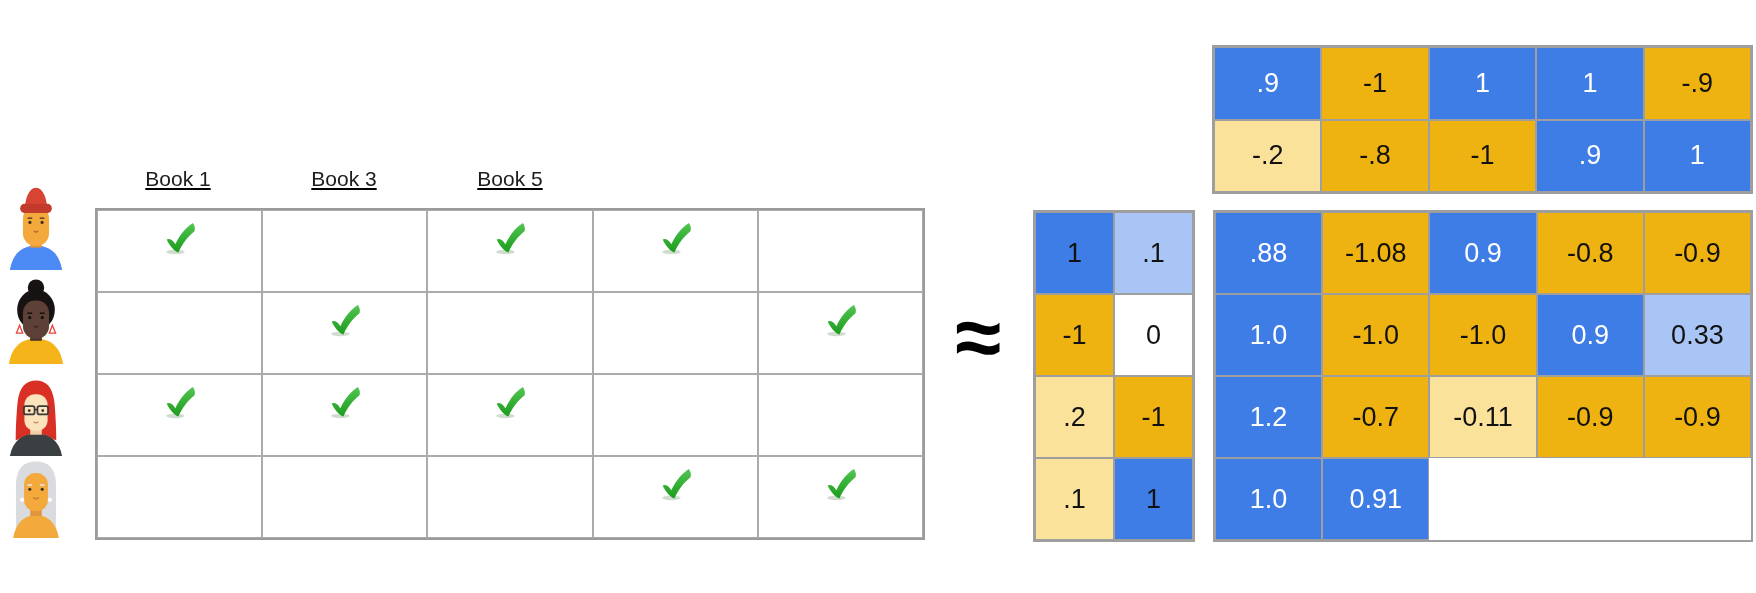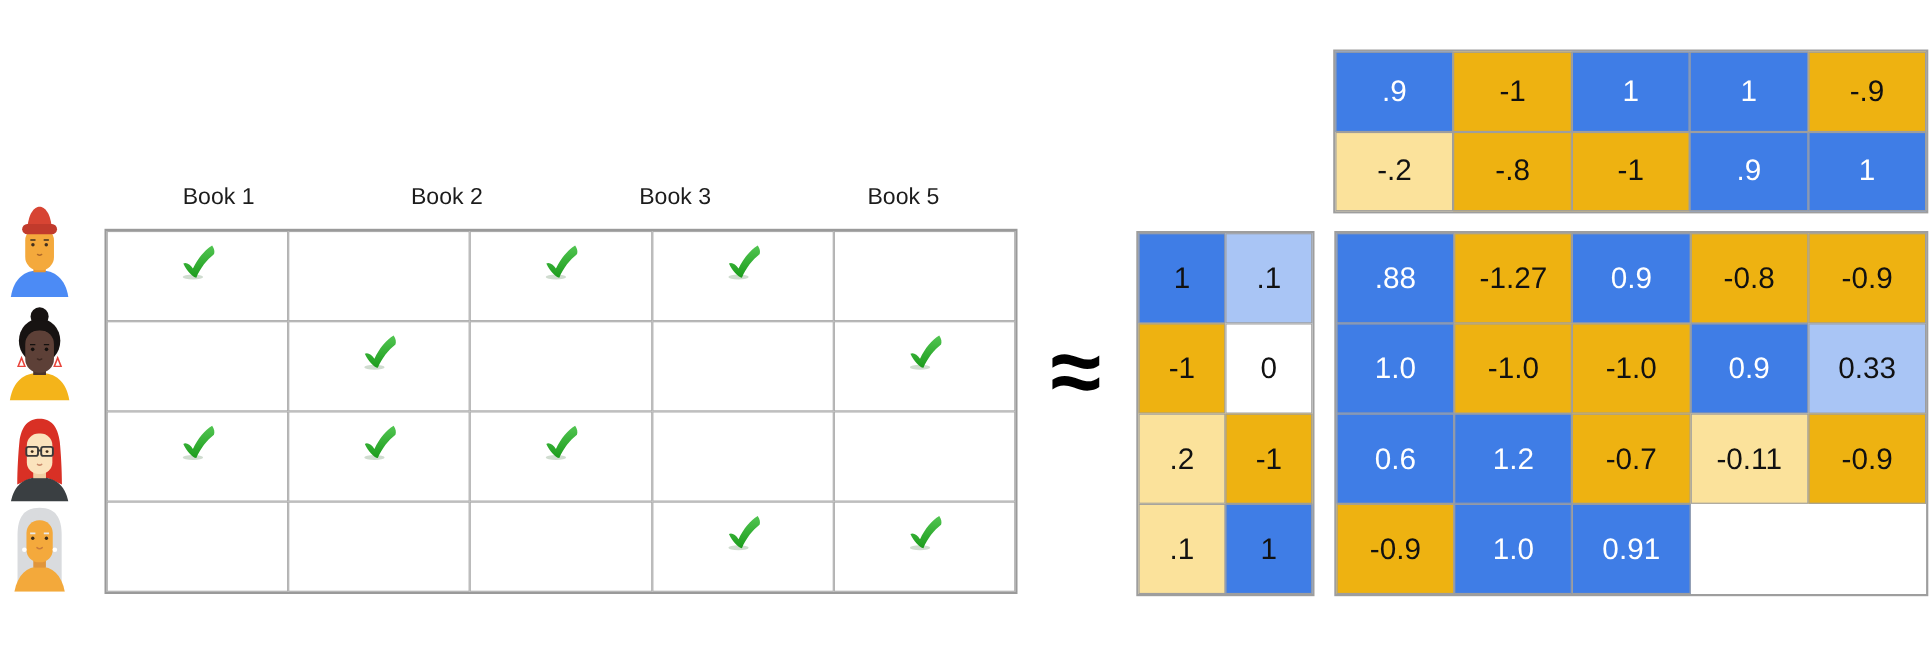--- a/index.html
+++ b/index.html
@@ -3,21 +3,21 @@
 <meta charset="utf-8">
 <style>
   html,body{margin:0;padding:0;background:#ffffff;}
   .canvas{
     position:relative;width:1756px;height:593px;background:#fff;overflow:hidden;
     font-family:"Liberation Sans",sans-serif;
   }
   
   .book-headers{
     position:absolute;left:95px;top:161px;width:830px;height:36px;
-    display:grid;grid-template-columns:repeat(4,1fr);
+    display:grid;grid-template-columns:repeat(5,1fr);text-decoration:underline;
   }
   .book-header{
     display:flex;align-items:center;justify-content:center;
     font-size:21px;color:#1c1c1c;
   }
   .ratings-grid{
     position:absolute;left:95px;top:208px;width:830px;height:332px;
     display:grid;grid-template-columns:repeat(5,1fr);grid-template-rows:repeat(4,1fr);
     border:2px solid #9a9a9a;background:#fff;box-sizing:border-box;
   }
@@ -133,21 +133,20 @@
       <circle cx="44.5" cy="50" r="2.2" fill="#FFFFFF"></circle>
       <circle cx="23.5" cy="39" r="1.6" fill="#3C2B18"></circle>
       <circle cx="36.5" cy="39" r="1.6" fill="#3C2B18"></circle>
       <path d="M21 34.5 h5 M34 34.5 h5" stroke="#E9E9E9" stroke-width="1.6" fill="none"></path>
       <path d="M27.5 48 q2.5 2 5 0" stroke="#C97B3A" stroke-width="1.5" fill="none" stroke-linecap="round"></path>
     </svg>
   </div>
 
   <div class="book-headers" id="book-headers">
       <div class="book-header">Book 1</div>
-      <div class="book-header">Book 2</div>
       <div class="book-header">Book 3</div>
       <div class="book-header">Book 5</div>
     </div>
   <div class="ratings-grid" id="ratings-grid">
       <div class="rcell">
   <svg class="check-icon" viewBox="0 0 36 34">
     <ellipse cx="14" cy="31" rx="9" ry="2.2" fill="rgba(100,140,100,0.30)"></ellipse>
     <path d="M5.5 19 C8 17.5 11.5 19.5 14 23.5 C18.5 14 24.5 7 31 3 C33 5.8 33.4 8.8 32.6 10.8 C26.5 15.5 20.5 23 17 31.5 C13.5 31 8.5 25.5 5.5 19 Z" fill="url(#ckgrad)"></path>
   </svg>
 </div>
@@ -236,30 +235,29 @@
       <div class="mcell bg-light_blue fg-dark">.1</div>
       <div class="mcell bg-gold fg-dark">-1</div>
       <div class="mcell bg-white fg-dark">0</div>
       <div class="mcell bg-cream fg-dark">.2</div>
       <div class="mcell bg-gold fg-dark">-1</div>
       <div class="mcell bg-cream fg-dark">.1</div>
       <div class="mcell bg-blue fg-dark">1</div>
     </div>
   <div class="matrix" id="pred-matrix">
       <div class="mcell bg-blue fg-light">.88</div>
-      <div class="mcell bg-gold fg-dark">-1.27</div>
+      <div class="mcell bg-gold fg-dark">-1.08</div>
       <div class="mcell bg-blue fg-light">0.9</div>
       <div class="mcell bg-gold fg-dark">-0.8</div>
       <div class="mcell bg-gold fg-dark">-0.9</div>
       <div class="mcell bg-blue fg-light">1.0</div>
       <div class="mcell bg-gold fg-dark">-1.0</div>
       <div class="mcell bg-gold fg-dark">-1.0</div>
       <div class="mcell bg-blue fg-light">0.9</div>
       <div class="mcell bg-light_blue fg-dark">0.33</div>
-      <div class="mcell bg-blue fg-light">0.6</div>
       <div class="mcell bg-blue fg-light">1.2</div>
       <div class="mcell bg-gold fg-dark">-0.7</div>
       <div class="mcell bg-cream fg-dark">-0.11</div>
       <div class="mcell bg-gold fg-dark">-0.9</div>
       <div class="mcell bg-gold fg-dark">-0.9</div>
       <div class="mcell bg-blue fg-light">1.0</div>
       <div class="mcell bg-blue fg-light">0.91</div>
     </div>
 
 </div>

